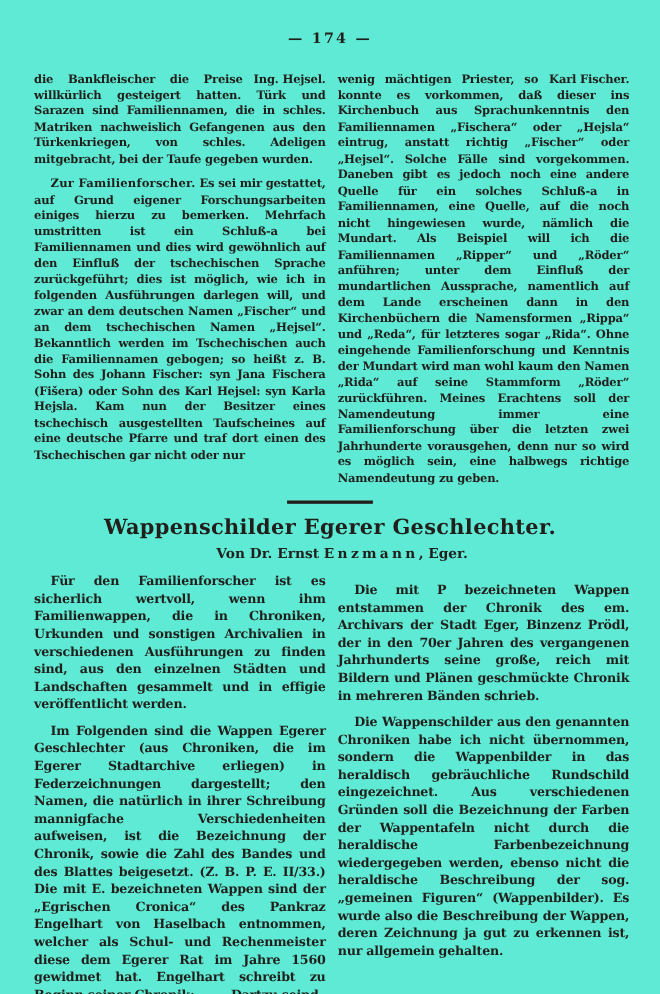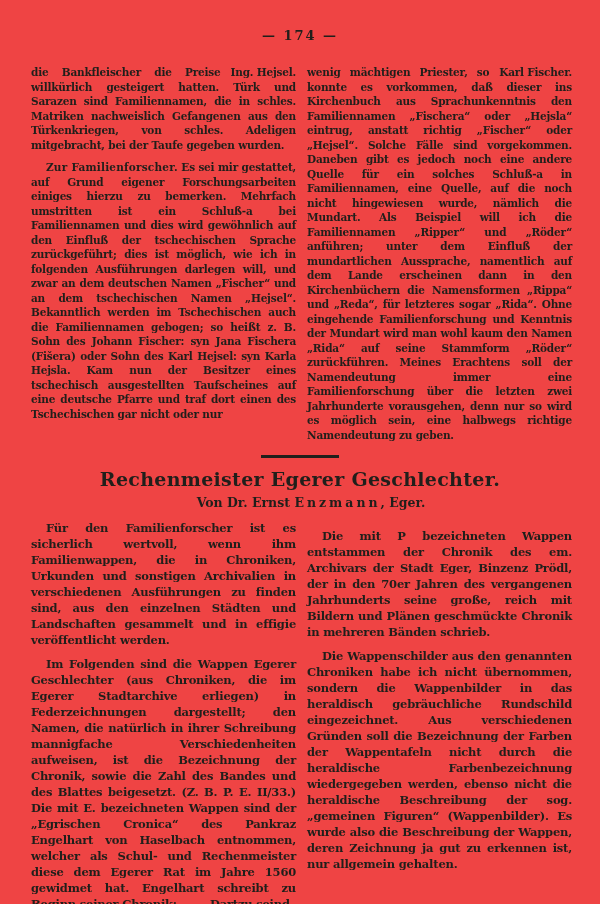--- a/index.html
+++ b/index.html
@@ -1,18 +1,18 @@
 <!DOCTYPE html>
 <html lang="de"><head>
 <meta charset="utf-8">
 <style>
   html,body{margin:0;padding:0;background:#888;}
   .page{
     width:600px;height:904px;
-    background:#ef4444;
+    background:#5eead4;
     color:#211f1b;
     font-family:"DejaVu Serif","Liberation Serif",serif;
     position:relative;
     overflow:hidden;
     box-sizing:border-box;
   }
   .page-number{
     text-align:center;
     padding-top:28px;
     font-size:13px;
@@ -86,21 +86,21 @@
     <div class="col">
       <p class="para">
         <span class="sig">Karl Fischer.</span>
         <span>wenig mächtigen Priester, so konnte es vorkommen, daß dieser ins Kirchenbuch aus Sprachunkenntnis den Familiennamen „Fischera“ oder „Hejsla“ eintrug, anstatt richtig „Fischer“ oder „Hejsel“. Solche Fälle sind vorgekommen. Daneben gibt es jedoch noch eine andere Quelle für ein solches Schluß-a in Familiennamen, eine Quelle, auf die noch nicht hingewiesen wurde, nämlich die Mundart. Als Beispiel will ich die Familiennamen „Ripper“ und „Röder“ anführen; unter dem Einfluß der mundartlichen Aussprache, namentlich auf dem Lande erscheinen dann in den Kirchenbüchern die Namensformen „Rippa“ und „Reda“, für letzteres sogar „Rida“. Ohne eingehende Familienforschung und Kenntnis der Mundart wird man wohl kaum den Namen „Rida“ auf seine Stammform „Röder“ zurückführen. Meines Erachtens soll der Namendeutung immer eine Familienforschung über die letzten zwei Jahrhunderte vorausgehen, denn nur so wird es möglich sein, eine halbwegs richtige Namendeutung zu geben.</span>
       </p>
     </div>
   </section>
 
   <div class="rule"></div>
 
-  <h1 class="title">Rechenmeister Egerer Geschlechter.</h1>
+  <h1 class="title">Wappenschilder Egerer Geschlechter.</h1>
 
   <div class="byline">
     <span>Von Dr. Ernst </span><span class="spaced">Enzmann</span><span>, Eger.</span>
   </div>
 
   <section class="article article-main">
     <div class="col">
       <p class="para indent">Für den Familienforscher ist es sicherlich wertvoll, wenn ihm Familienwappen, die in Chroniken, Urkunden und sonstigen Archivalien in verschiedenen Ausführungen zu finden sind, aus den einzelnen Städten und Landschaften gesammelt und in effigie veröffentlicht werden.</p>
       <p class="para gap indent">Im Folgenden sind die Wappen Egerer Geschlechter (aus Chroniken, die im Egerer Stadtarchive erliegen) in Federzeichnungen dargestellt; den Namen, die natürlich in ihrer Schreibung mannigfache Verschiedenheiten aufweisen, ist die Bezeichnung der Chronik, sowie die Zahl des Bandes und des Blattes beigesetzt. (Z. B. P. E. II/33.) Die mit E. bezeichneten Wappen sind der „Egrischen Cronica“ des Pankraz Engelhart von Haselbach entnommen, welcher als Schul- und Rechenmeister diese dem Egerer Rat im Jahre 1560 gewidmet hat. Engelhart schreibt zu Beginn seiner Chronik: „. . . Dartzu seind</p>
     </div>

